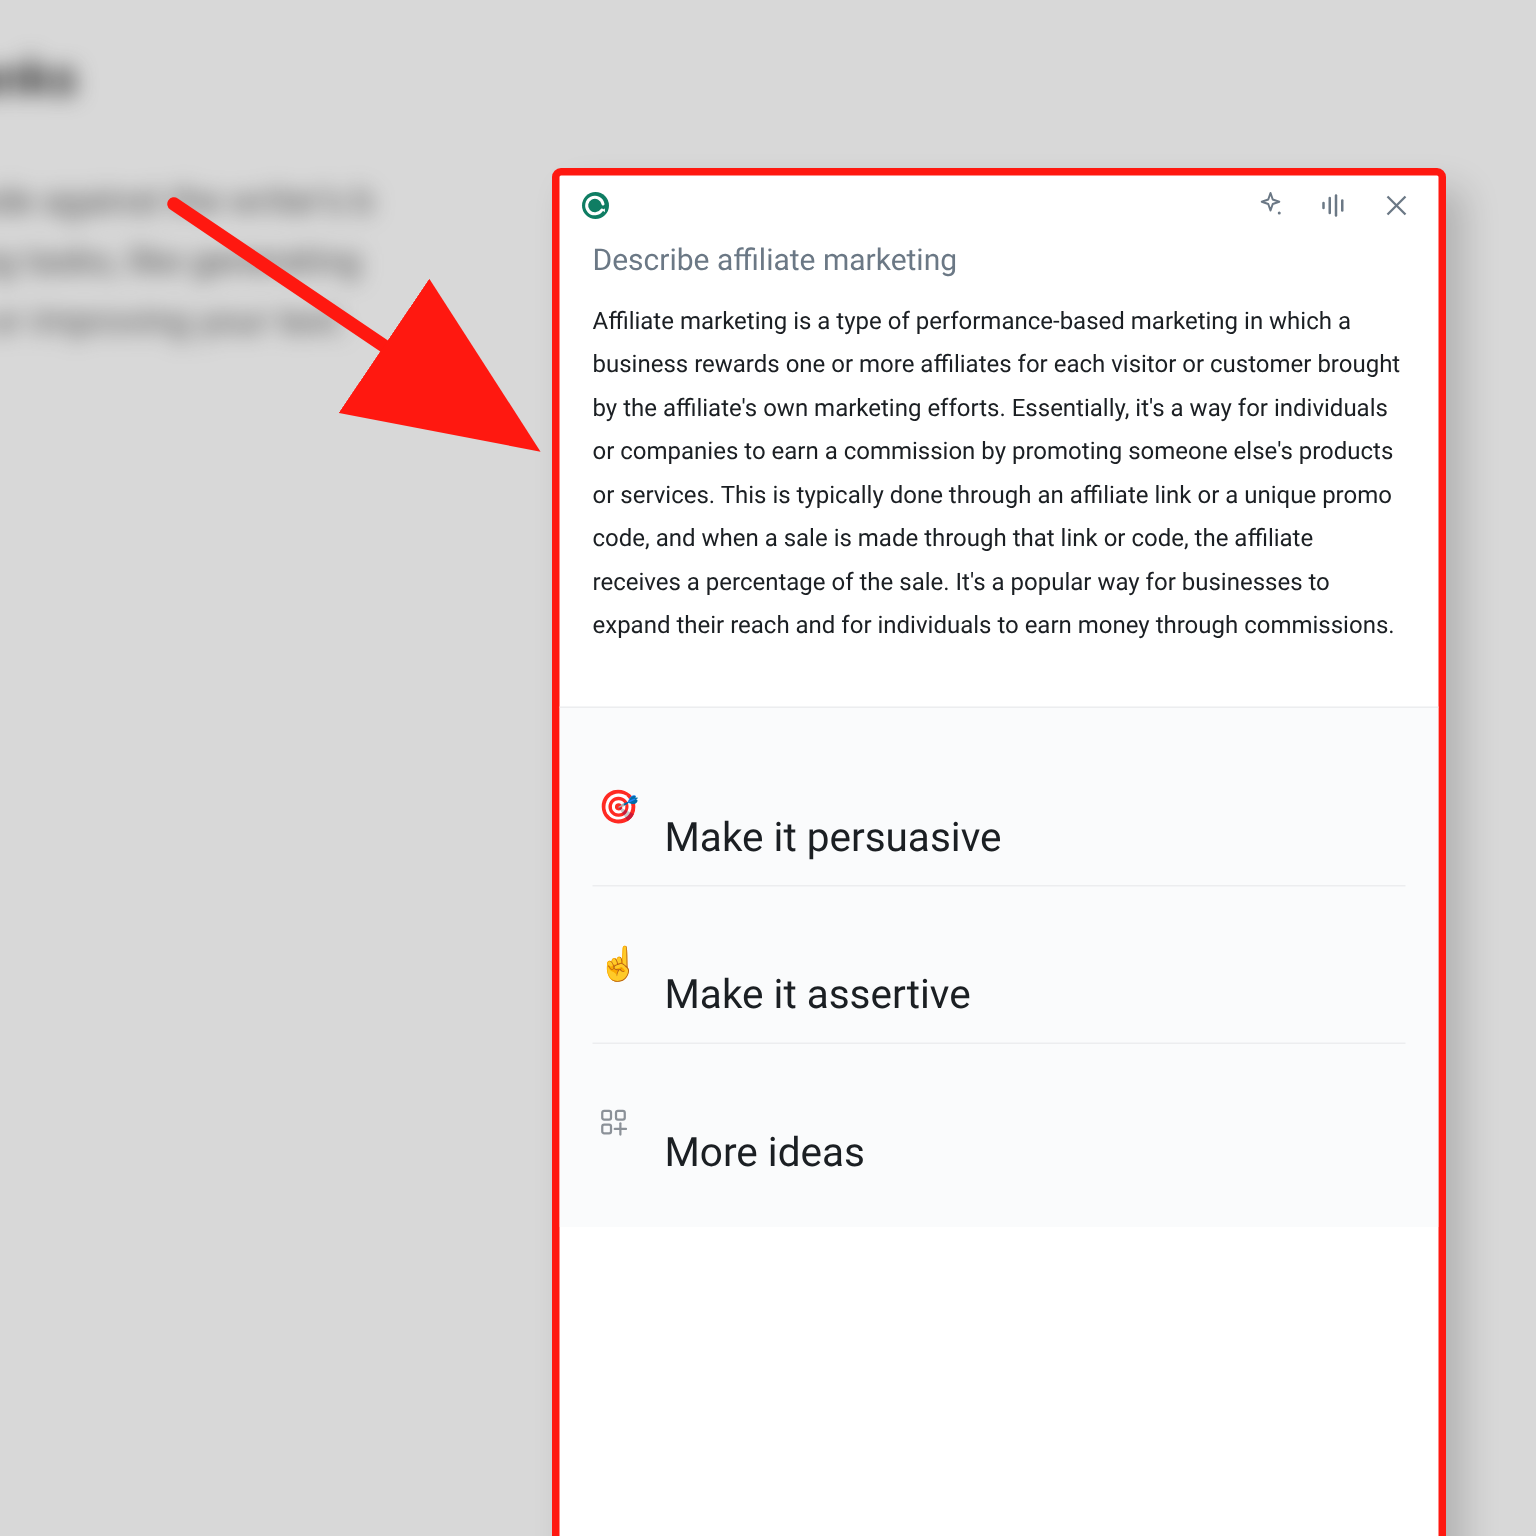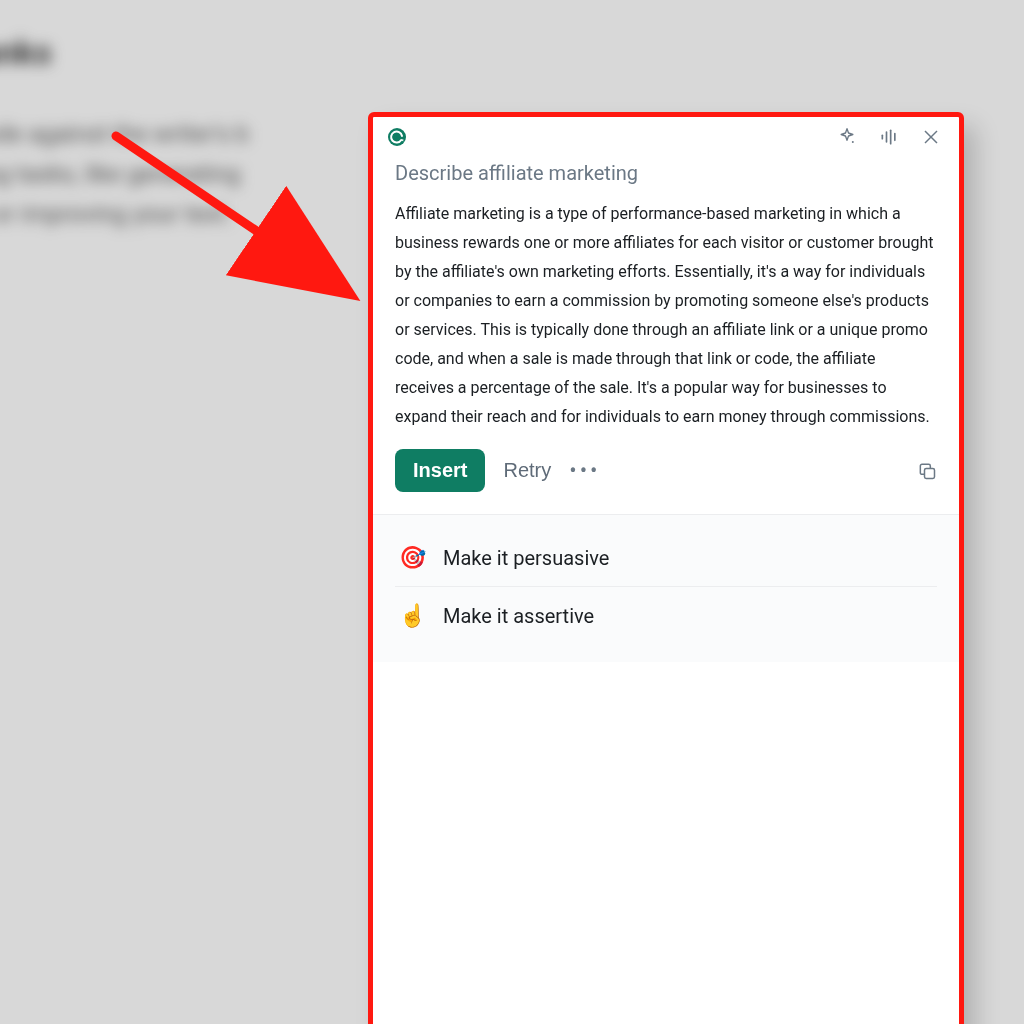--- a/index.html
+++ b/index.html
@@ -51,21 +51,21 @@
   .copy { margin-left:auto; color:#6b7885; cursor:pointer; display:flex; align-items:center; }
 
   .suggestions { padding: 14px 22px 18px 22px; border-top:1px solid #ecedef; background:#fafbfc; }
   .sug-item {
     display:flex; align-items:center; gap:18px;
     padding:16px 4px; border-bottom:1px solid #ecedef;
     cursor: pointer;
   }
   .sug-item:last-of-type { border-bottom:none; }
   .sug-ico { width:26px; text-align:center; font-size:22px; }
-  .sug-txt { font-size:20px; color:#1b1f23; }
+  .sug-txt { font-size:27px; color:#1b1f23;margin-top:40px; }
 
   .input-wrap { margin-top: 6px; }
   .input-wrap input {
     width:100%; height:54px; border:1.5px solid #c9ced3; border-radius:10px;
     background:#fff; font-size:20px; padding:0 14px; color:#1b1f23;
   }
   .input-wrap input::placeholder { color:#8b9198; }
 
   .icon-svg { display:block; }
 </style>
@@ -127,40 +127,41 @@
             <line x1="20" y1="4" x2="4" y2="20" stroke="#6b7885" stroke-width="2"></line>
           </svg>
         </span>
       </div>
     </div>
 
     <div class="body">
       <div class="prompt-label">Describe affiliate marketing</div>
       <div class="gen-text">Affiliate marketing is a type of performance-based marketing in which a business rewards one or more affiliates for each visitor or customer brought by the affiliate's own marketing efforts. Essentially, it's a way for individuals or companies to earn a commission by promoting someone else's products or services. This is typically done through an affiliate link or a unique promo code, and when a sale is made through that link or code, the affiliate receives a percentage of the sale. It's a popular way for businesses to expand their reach and for individuals to earn money through commissions.</div>
 
-      <div class="action-row">
-        <button class="btn">Insert</button>
-        <button class="retry">Retry</button>
-        <span class="dots">•••</span>
-        <span class="copy">
-          <svg class="icon-svg" width="20" height="20" viewBox="0 0 24 24">
-            <rect x="4" y="4" width="12" height="12" rx="2" fill="none" stroke="#6b7885" stroke-width="1.8"></rect>
-            <rect x="9" y="9" width="12" height="12" rx="2" fill="#fff" stroke="#6b7885" stroke-width="1.8"></rect>
-          </svg>
-        </span>
-      </div>
     </div>
 
     <div class="suggestions">
       <div class="sug-item">
         <span class="sug-ico">🎯</span>
         <span class="sug-txt">Make it persuasive</span>
       </div>
       <div class="sug-item">
         <span class="sug-ico">☝️</span>
         <span class="sug-txt">Make it assertive</span>
       </div>
+      <div class="sug-item" style="border-bottom:none;">
+        <span class="sug-ico">
+          <svg class="icon-svg" width="20" height="20" viewBox="0 0 24 24">
+            <rect x="3" y="3" width="7" height="7" rx="1.5" fill="none" stroke="#8b9198" stroke-width="1.8"></rect>
+            <rect x="14" y="3" width="7" height="7" rx="1.5" fill="none" stroke="#8b9198" stroke-width="1.8"></rect>
+            <rect x="3" y="14" width="7" height="7" rx="1.5" fill="none" stroke="#8b9198" stroke-width="1.8"></rect>
+            <line x1="17.5" y1="13" x2="17.5" y2="22" stroke="#8b9198" stroke-width="1.8" stroke-linecap="round"></line>
+            <line x1="13" y1="17.5" x2="22" y2="17.5" stroke="#8b9198" stroke-width="1.8" stroke-linecap="round"></line>
+          </svg>
+        </span>
+        <span class="sug-txt">More ideas</span>
+      </div>
 
     </div>
 
   </div>
 
 </div>
 
 </body></html>

